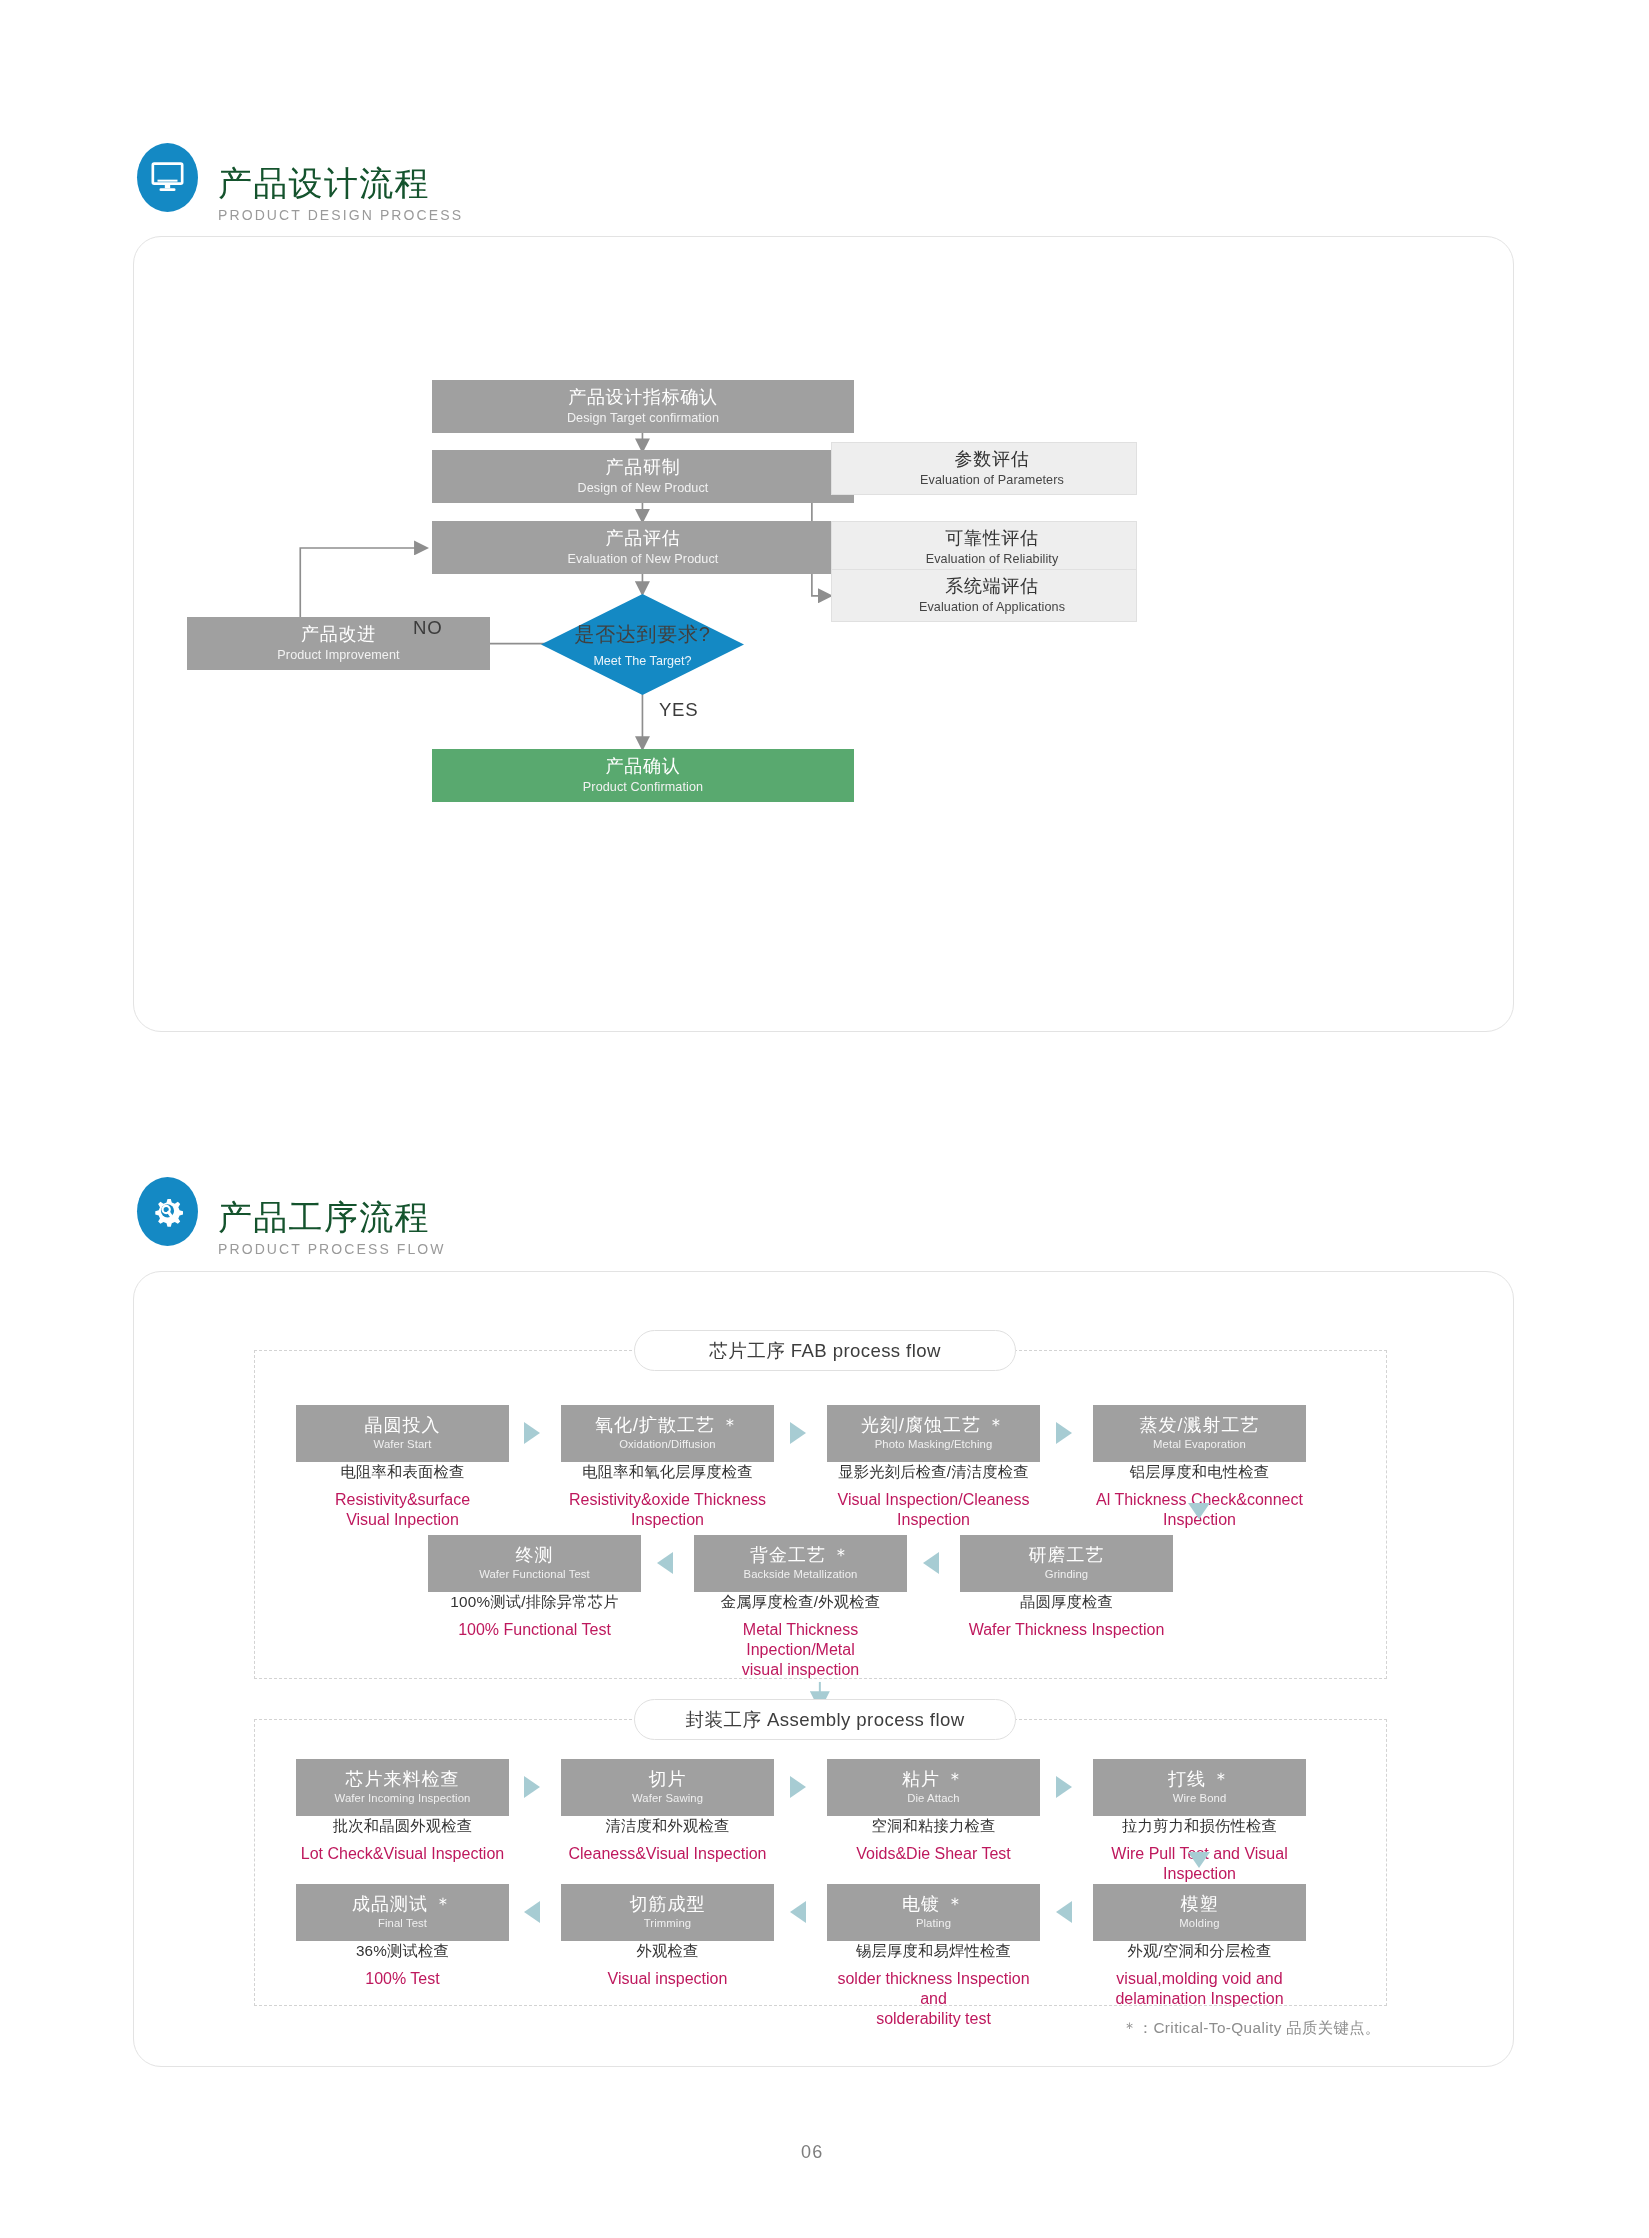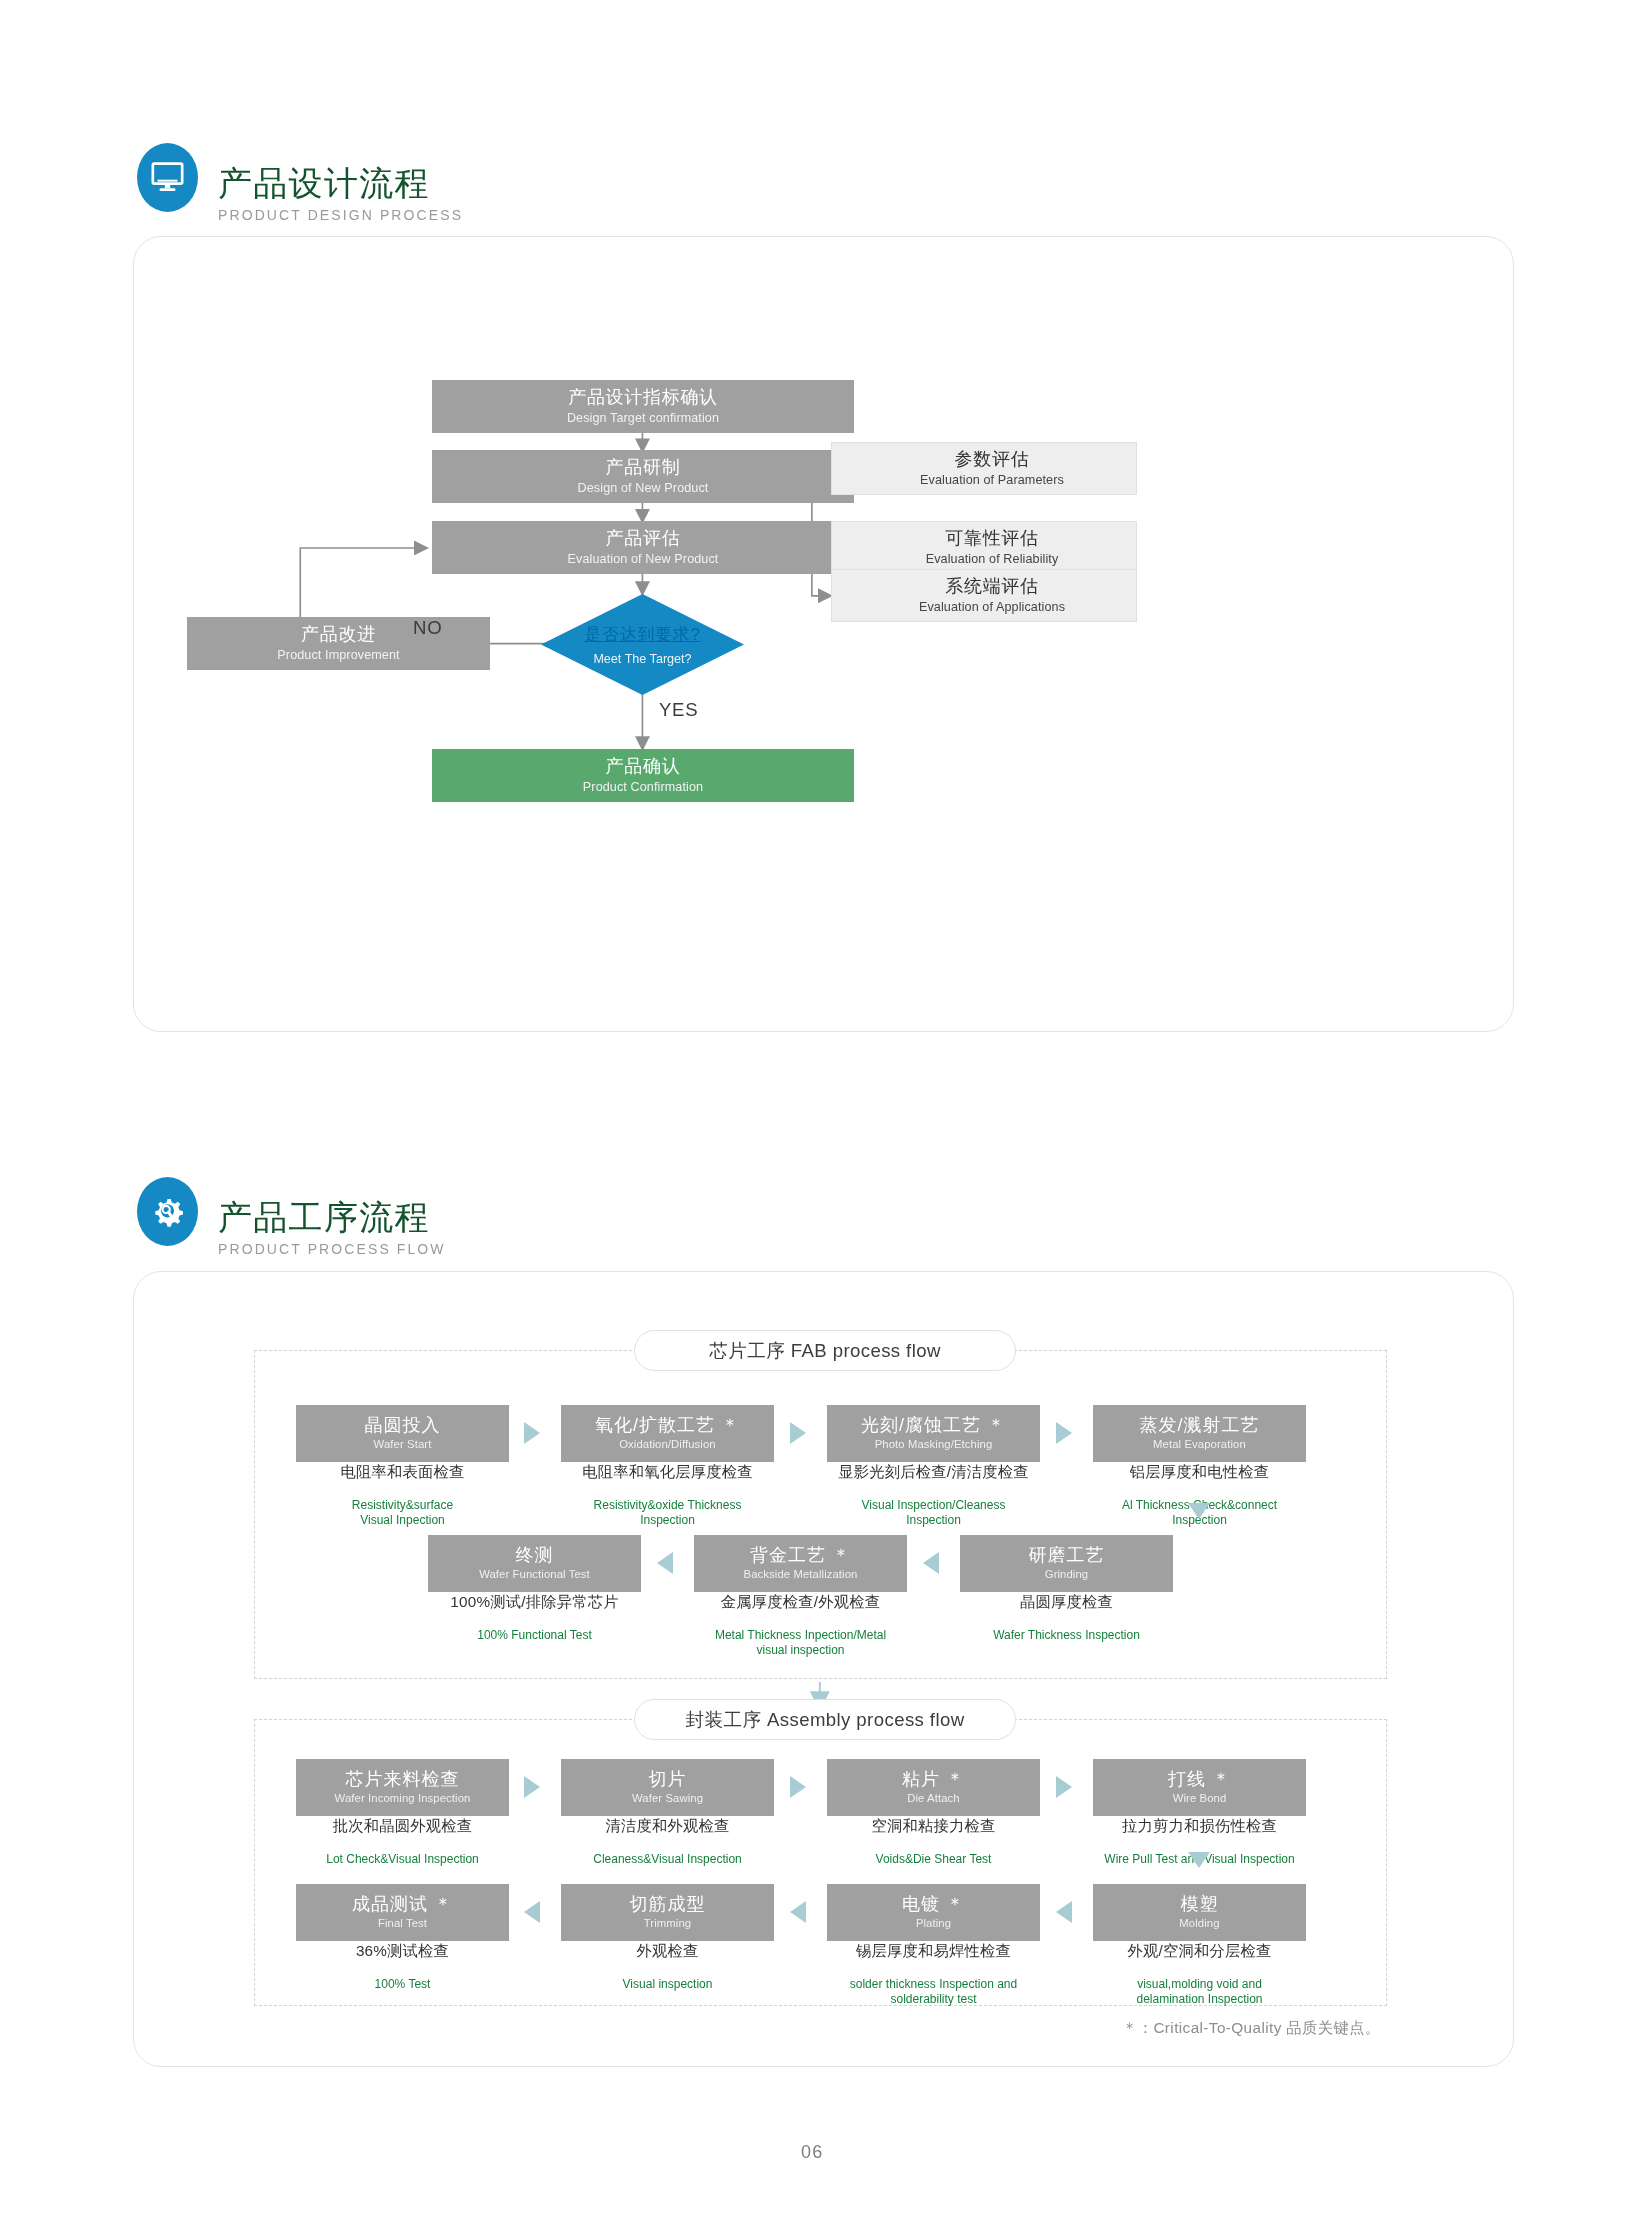--- a/index.html
+++ b/index.html
@@ -44,21 +44,21 @@
   .s1box .en{font-size:12.6px;margin-top:4px;letter-spacing:0.1px;}
 
   
   .diamond{position:absolute;}
   .diamond .dshape{
     position:absolute;inset:0;background:#1489c4;
     clip-path:polygon(50% 0,100% 50%,50% 100%,0 50%);
   }
   .diamond .dtext{position:absolute;inset:0;display:flex;flex-direction:column;
     align-items:center;justify-content:center;}
-  .diamond .cn{color:#0369a1;font-size:17px;letter-spacing:0.7px;text-decoration:underline;}
+  .diamond .cn{color:#404040;font-size:20px;letter-spacing:0.7px;}
   .diamond .en{color:#eaf4fa;font-size:12.6px;margin-top:5.3px;}
 
   .edgelabel{position:absolute;font-size:18.6px;color:#3b3b3b;letter-spacing:0.7px;}
 
   svg.wires{position:absolute;left:0;top:0;overflow:visible;pointer-events:none;}
 
   
   .dashgroup{position:absolute;border:1.3px dashed #d3d3d3;box-sizing:border-box;background:transparent;}
   .grouppill{
     position:absolute;box-sizing:border-box;
@@ -69,21 +69,21 @@
 
   .pbox{position:absolute;box-sizing:border-box;}
   .pbox .hdr{
     background:#a0a0a0;display:flex;flex-direction:column;align-items:center;justify-content:center;
     height:57px;
   }
   .pbox .hdr .cn{color:#ffffff;font-size:18px;letter-spacing:1px;line-height:1.1;}
   .pbox .hdr .en{color:#f0f0f0;font-size:11.3px;line-height:1.2;margin-top:2px;letter-spacing:0.1px;}
   .pbox .sub{text-align:center;}
   .pbox .sub .cn2{display:block;color:#333333;font-size:15.3px;line-height:1.25;letter-spacing:0.2px;}
-  .pbox .sub .en2{display:block;color:#15803d;font-size:12px;line-height:1.25;margin-top:17px;}
+  .pbox .sub .en2{display:block;color:#be185d;font-size:16px;line-height:1.25;margin-top:9px;}
 
   .tri{position:absolute;width:0;height:0;}
   .tri-r{border-top:11.3px solid transparent;border-bottom:11.3px solid transparent;border-left:16px solid #a7ccd3;}
   .tri-l{border-top:11.3px solid transparent;border-bottom:11.3px solid transparent;border-right:16px solid #a7ccd3;}
   .tri-d{border-left:11.3px solid transparent;border-right:11.3px solid transparent;border-top:16px solid #a7ccd3;}
 
   .footnote{position:absolute;font-size:15.3px;color:#8d8d8d;letter-spacing:0.4px;margin-left:41px;}
   .pagenum{position:absolute;font-size:18px;color:#7d7d7d;letter-spacing:1.3px;}
 </style>
 </head>

